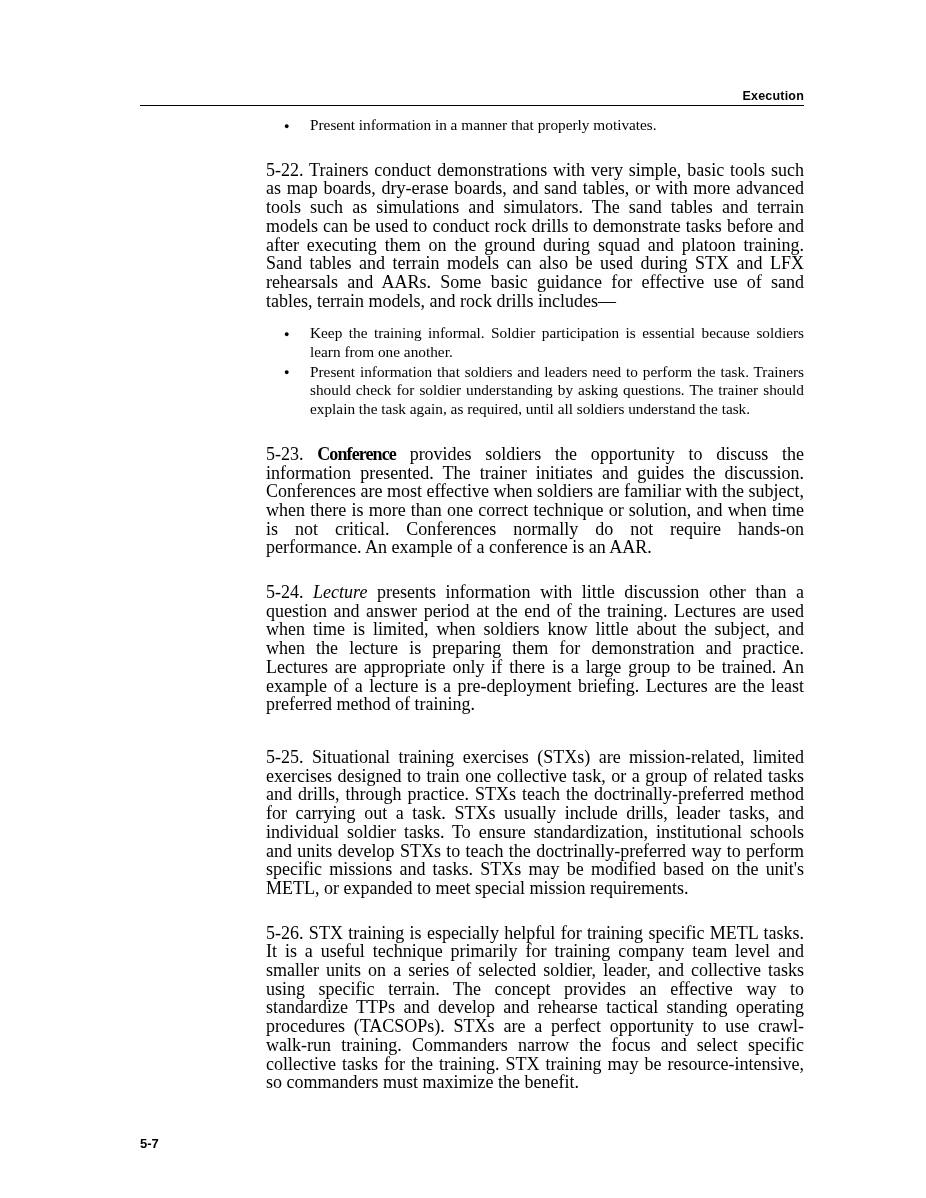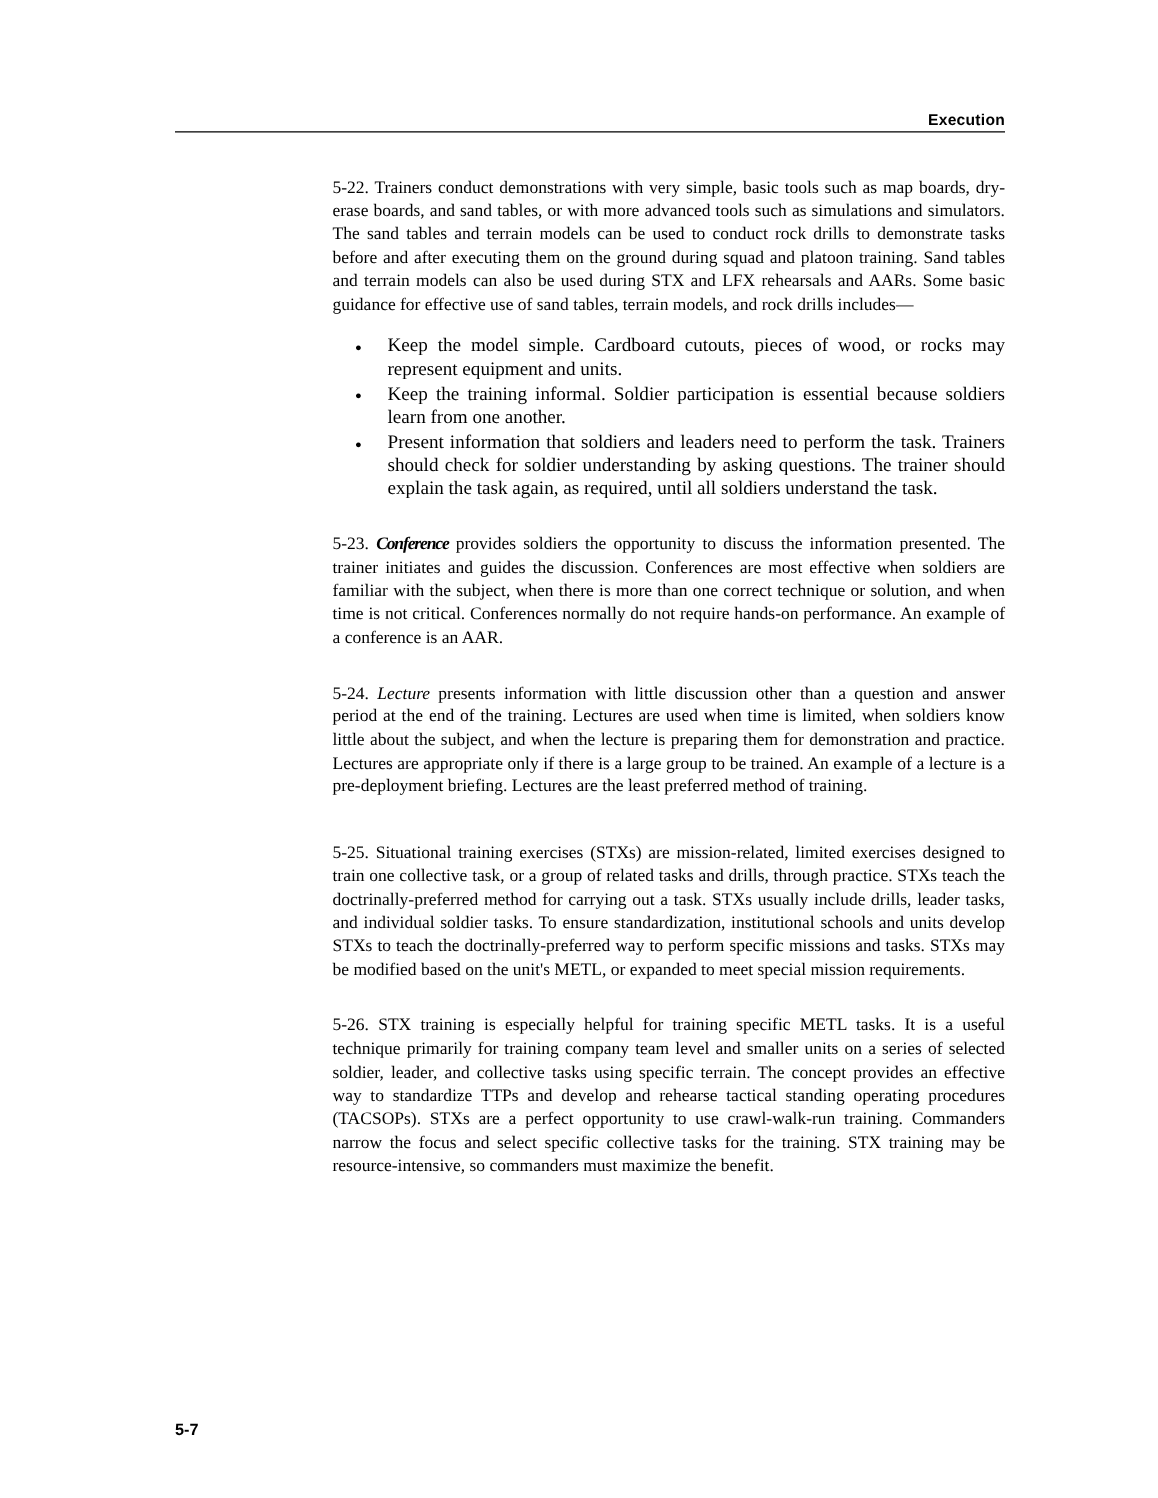--- a/index.html
+++ b/index.html
@@ -48,21 +48,21 @@
   .content {
     position: absolute;
     top: 100px;
     left: 140px;
     width: 664px;
   }
   p.para {
     margin: 0 0 14px 0;
     padding: 0 0 0 126px;
     text-align: justify;
-    font-size: 14px;
+    font-size: 18px;
     line-height: 18.7px;
     text-indent: 0;
   }
   p.para:last-child { margin-bottom: 0; font-family: Liberation Serif, serif; }
   ul.bullets {
     margin: 0 0 14px 0;
     padding: 0 0 0 126px;
     list-style: none;
   }
   ul.bullets li {
@@ -90,21 +90,20 @@
     font-weight: bold;
     letter-spacing: 0.2px;
   }
   .blockgap { height: 12px; }
   .term-bold-italic {
     font-weight: normal;
     font-style: italic;
   }
   .term-conference {
     font-weight: bold;
-    font-style: italic;
     letter-spacing: -0.9px;
   }
   .footer {
     position: absolute;
     left: 140px;
     right: 122px;
     top: 1120px;
     text-align: left;
     font-family: "Liberation Sans", sans-serif;
     font-weight: bold;
@@ -118,28 +117,28 @@
 <div class="page">
 
   <div class="header">
     <div class="header-rule"></div>
     <div class="header-title">Execution</div>
   </div>
 
   <div class="content">
 
     <ul class="bullets tight">
+      <li>Present information in a manner that properly motivates.</li>
     </ul>
 
     <div class="blockgap"></div>
 
     <p class="para">5-22. Trainers conduct demonstrations with very simple, basic tools such as map boards, dry-erase boards, and sand tables, or with more advanced tools such as simulations and simulators. The sand tables and terrain models can be used to conduct rock drills to demonstrate tasks before and after executing them on the ground during squad and platoon training. Sand tables and terrain models can also be used during STX and LFX rehearsals and AARs. Some basic guidance for effective use of sand tables, terrain models, and rock drills includes—</p>
 
     <ul class="bullets">
-      <li>Keep the model simple. Cardboard cutouts, pieces of wood, or rocks may represent equipment and units.</li>
       <li>Keep the training informal. Soldier participation is essential because soldiers learn from one another.</li>
       <li>Present information that soldiers and leaders need to perform the task. Trainers should check for soldier understanding by asking questions. The trainer should explain the task again, as required, until all soldiers understand the task.</li>
     </ul>
 
     <div class="blockgap"></div>
 
     <p class="para"><span>5-23.</span> <span class="term-conference">Conference</span><span> provides soldiers the opportunity to discuss the information presented. The trainer initiates and guides the discussion. Conferences are most effective when soldiers are familiar with the subject, when there is more than one correct technique or solution, and when time is not critical. Conferences normally do not require hands-on performance. An example of a conference is an AAR.</span></p>
 
     <div class="blockgap"></div>
 

